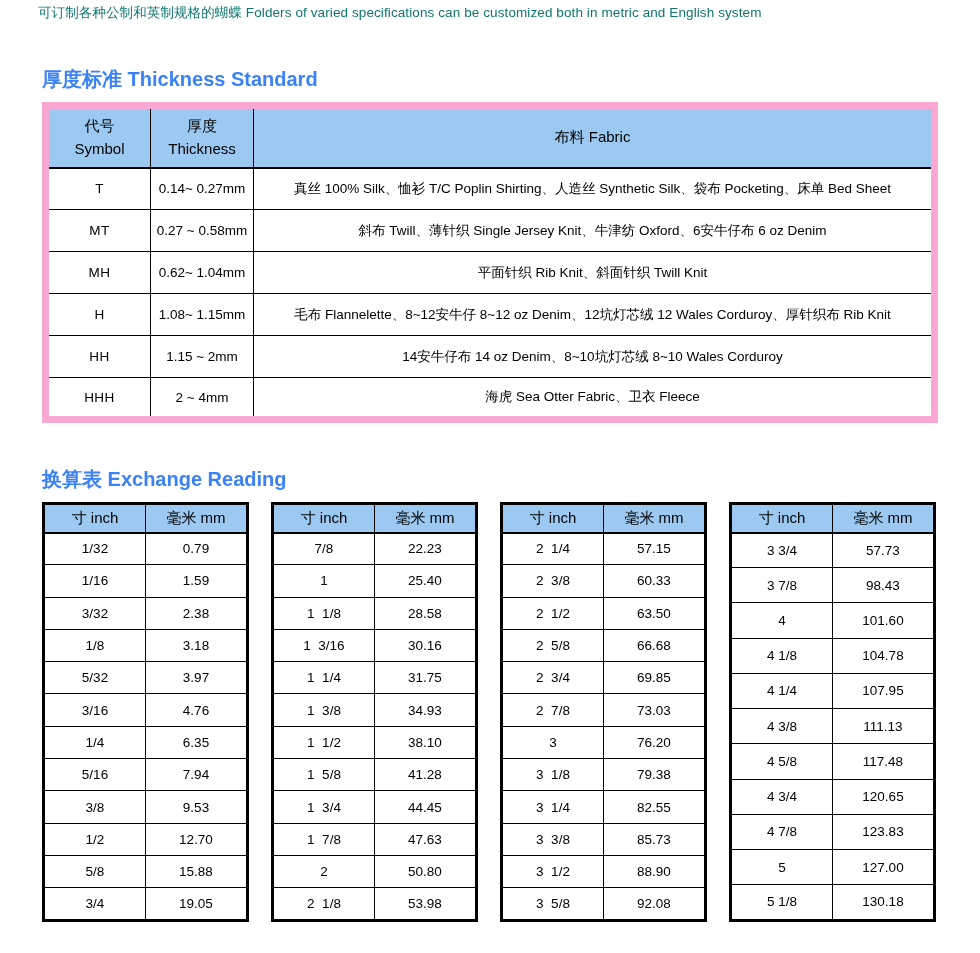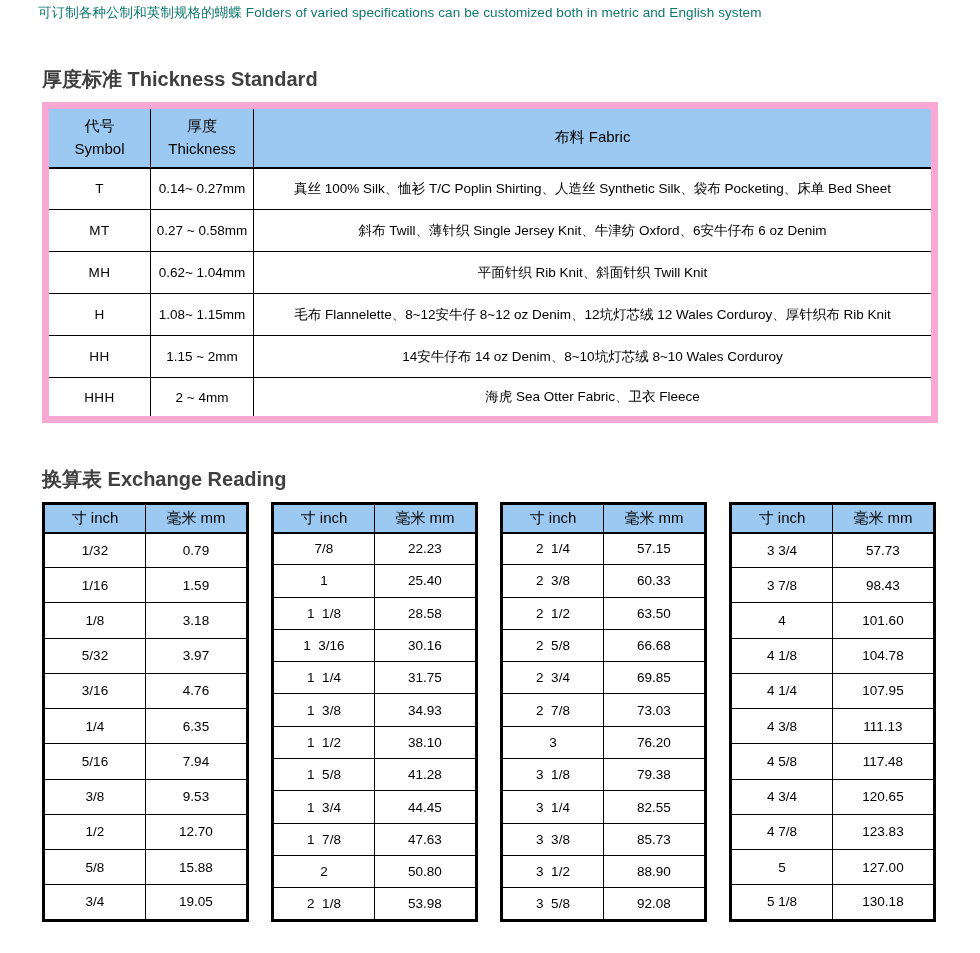--- a/index.html
+++ b/index.html
@@ -12,21 +12,21 @@
   .top-note {
     margin: 4px 0 0 38px;
     font-size: 13.5px;
     color: #0f766e;
     letter-spacing: 0.1px;
   }
   .section-title {
     margin: 44px 0 9px 42px;
     font-size: 20px;
     font-weight: bold;
-    color: #404040;
+    color: #3b82f6;
   }
   .section-title.second { margin-top: 43px; }
 
   
   table { border-collapse: collapse; }
   table.thk {
     margin-left: 42px;
     width: 896px;
     border: 7px solid #f9a8d4;
     table-layout: fixed;
@@ -158,20 +158,24 @@
         <tr>
           <td>1/32</td>
           <td>0.79</td>
         </tr>
 
         <tr>
           <td>1/16</td>
           <td>1.59</td>
         </tr>
 
+        <tr>
+          <td>3/32</td>
+          <td>2.38</td>
+        </tr>
 
         <tr>
           <td>1/8</td>
           <td>3.18</td>
         </tr>
 
         <tr>
           <td>5/32</td>
           <td>3.97</td>
         </tr>

